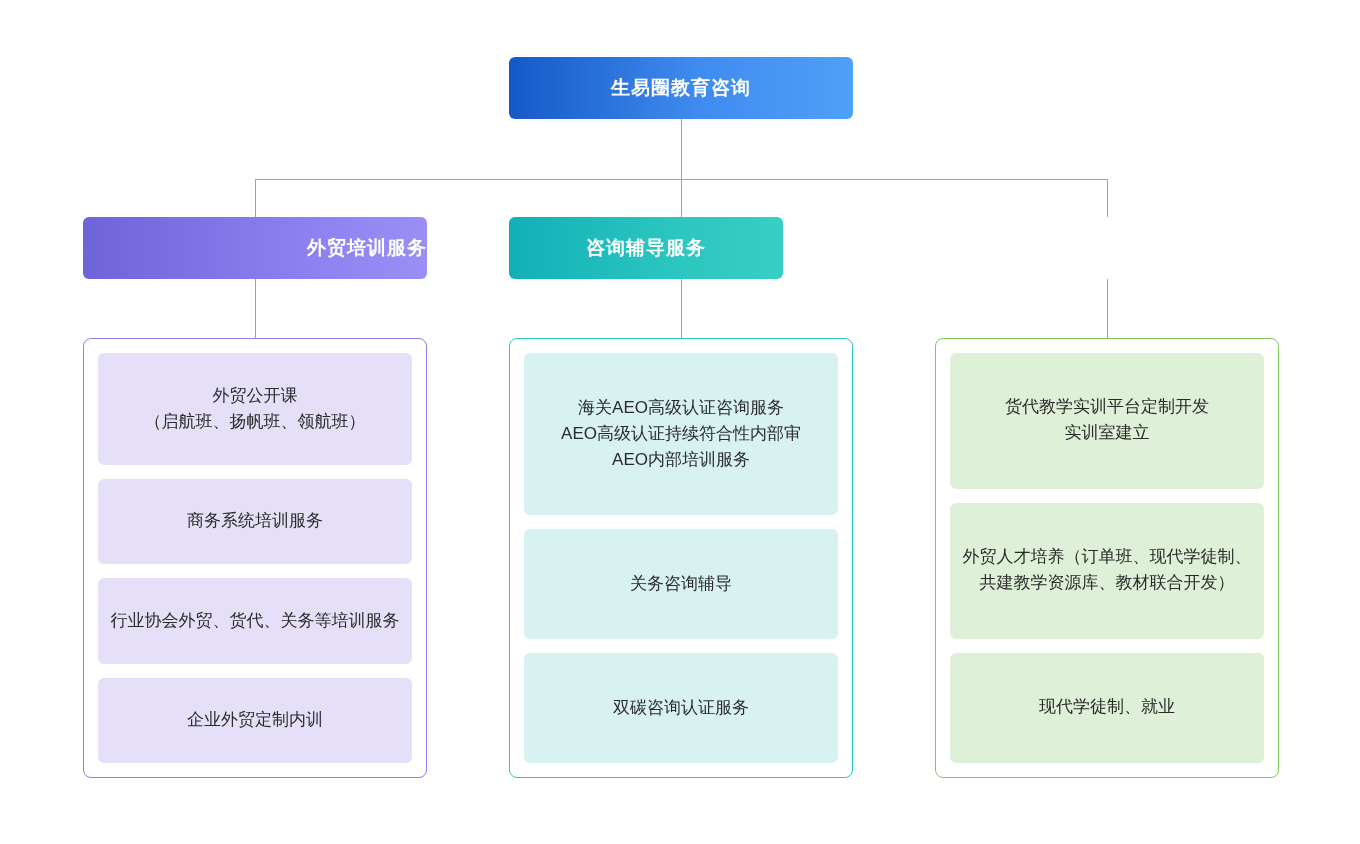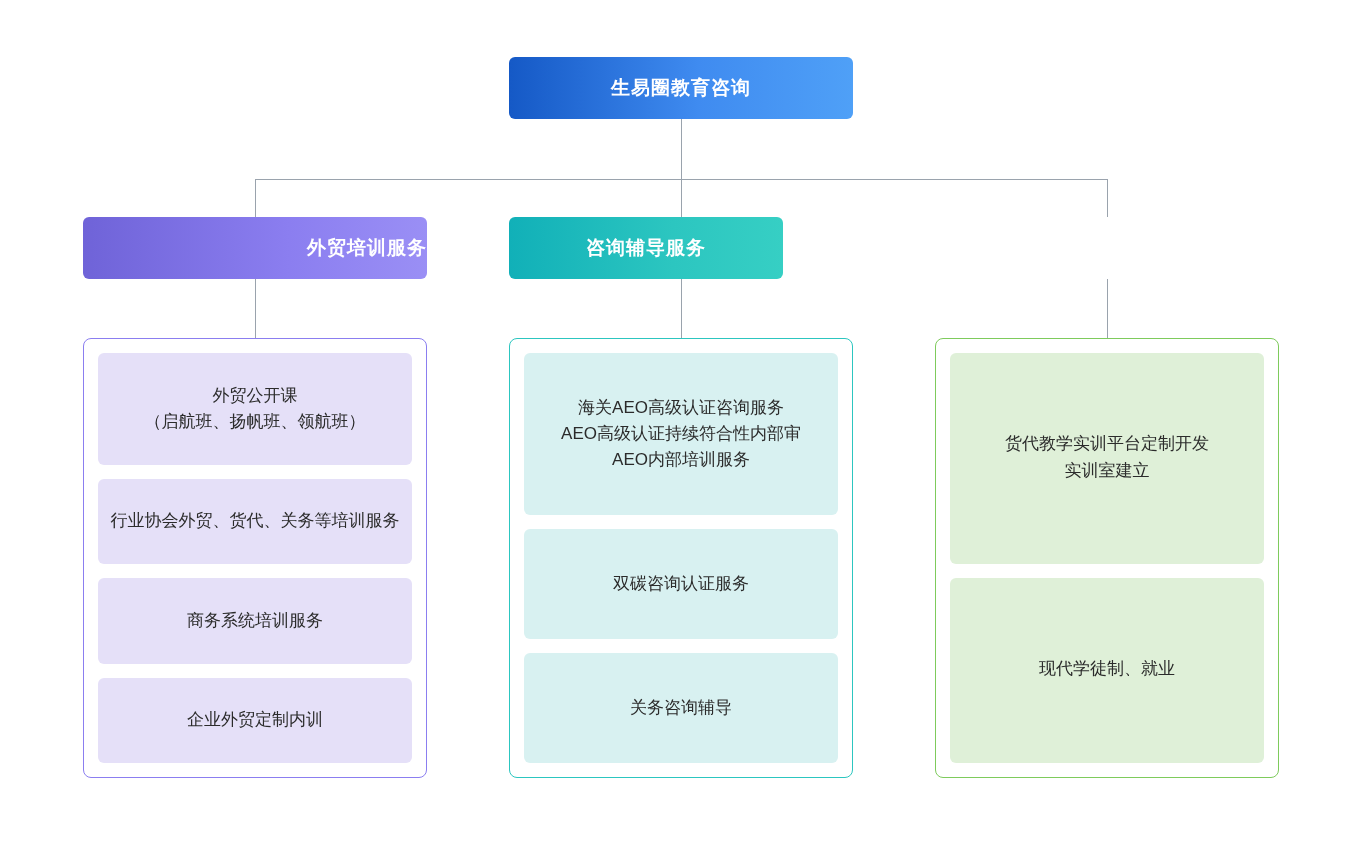--- a/index.html
+++ b/index.html
@@ -151,32 +151,33 @@
   <div class="branch-header purple">
     <span>外贸培训服务</span>
   </div>
   <div class="branch-header teal">
     <span>咨询辅导服务</span>
   </div>
 
   <div class="branch-body purple">
     <div class="leaf purple">外贸公开课
 （启航班、扬帆班、领航班）</div>
+    <div class="leaf purple">商务系统培训服务</div>
     <div class="leaf purple">行业协会外贸、货代、关务等培训服务</div>
-    <div class="leaf purple">商务系统培训服务</div>
     <div class="leaf purple">企业外贸定制内训</div>
   </div>
 
   <div class="branch-body teal">
     <div class="leaf teal">海关AEO高级认证咨询服务
 AEO高级认证持续符合性内部审
 AEO内部培训服务</div>
+    <div class="leaf teal">关务咨询辅导</div>
     <div class="leaf teal">双碳咨询认证服务</div>
-    <div class="leaf teal">关务咨询辅导</div>
   </div>
 
   <div class="branch-body green">
     <div class="leaf green">货代教学实训平台定制开发
 实训室建立</div>
+    <div class="leaf green">外贸人才培养（订单班、现代学徒制、共建教学资源库、教材联合开发）</div>
     <div class="leaf green">现代学徒制、就业</div>
   </div>
 
 </div>
 
 </body></html>

